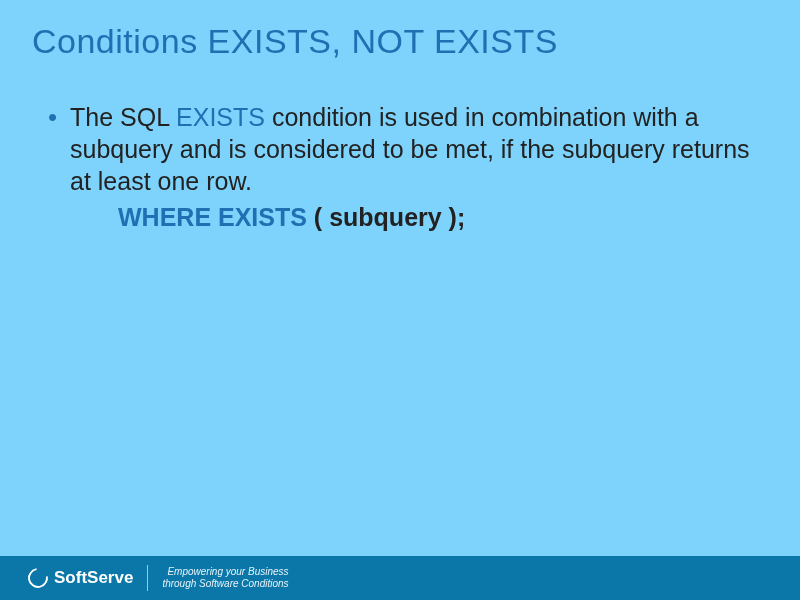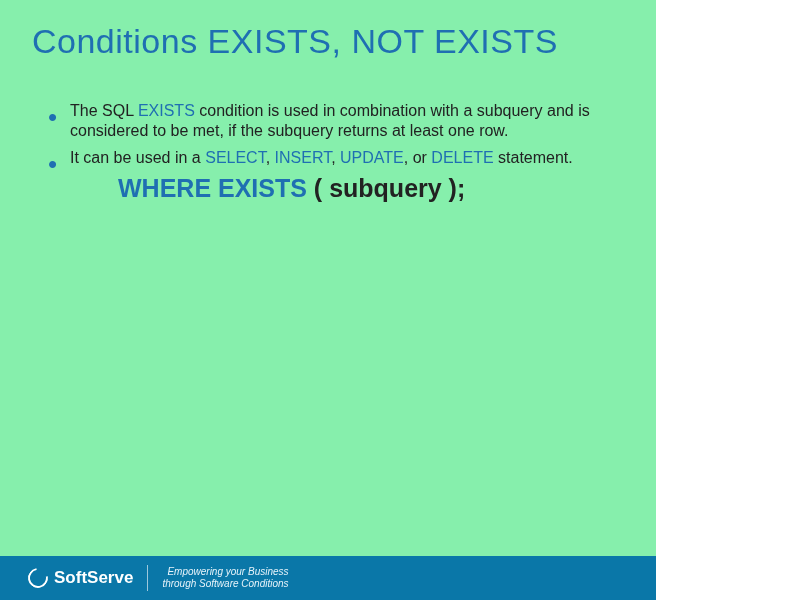--- a/index.html
+++ b/index.html
@@ -3,40 +3,40 @@
 <meta charset="utf-8">
 <style>
   * { margin: 0; padding: 0; box-sizing: border-box; }
   html, body { width: 800px; height: 600px; overflow: hidden; }
   body {
     font-family: Verdana, Geneva, sans-serif;
     background: #ffffff;
     position: relative;
   }
   .slide {
-    width: 656px;
+    width: 800px;
     height: 600px;
     position: relative;
-    background: #86efac;
+    background: #7dd3fc;
   }
   .title {
     color: #1f6fb2;
     font-size: 34px;
     font-weight: 400;
     padding: 22px 0 0 32px;
     letter-spacing: 0.5px;
   }
   .content {
     padding: 40px 48px 0 48px;
   }
   ul { list-style: none; }
   li {
     position: relative;
     padding-left: 22px;
-    font-size: 16px;
+    font-size: 25px;
     line-height: 1.28;
     color: #222;
     margin-bottom: 6px;
   }
   li::before {
     content: "•";
     position: absolute;
     left: 0;
     top: 0;
     color: #1f6fb2;
@@ -94,23 +94,20 @@
 
 <div class="slide">
 
   <h1 class="title">Conditions EXISTS, NOT EXISTS</h1>
 
   <div class="content">
     <ul>
       <li>
         <span>The SQL </span><span class="kw">EXISTS</span><span> condition is used in combination with a subquery and is considered to be met, if the subquery returns at least one row.</span>
       </li>
-      <li>
-        <span>It can be used in a </span><span class="kw">SELECT</span><span>, </span><span class="kw">INSERT</span><span>, </span><span class="kw">UPDATE</span><span>, or </span><span class="kw">DELETE</span><span> statement.</span>
-      </li>
     </ul>
     <div class="syntax">
       <span class="kw">WHERE EXISTS</span><span> ( subquery );</span>
     </div>
   </div>
 
   <div class="footer">
     <div class="logo">
       <span class="logo-swirl"></span>
       <span>SoftServe</span>

